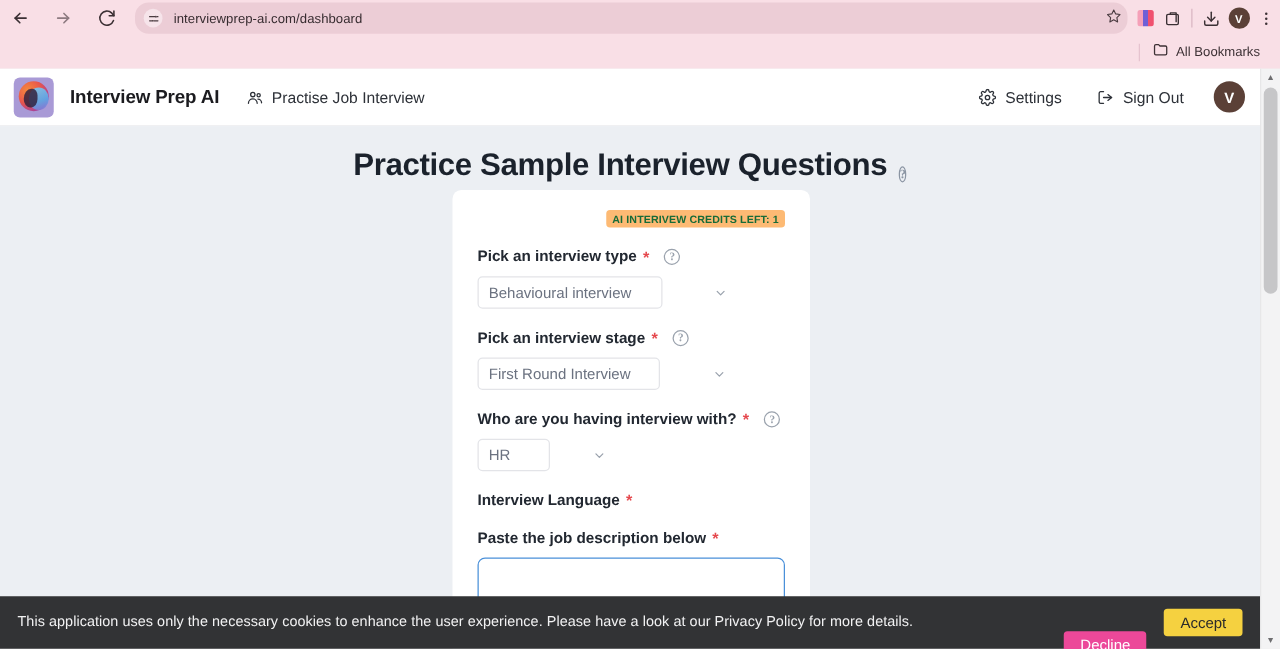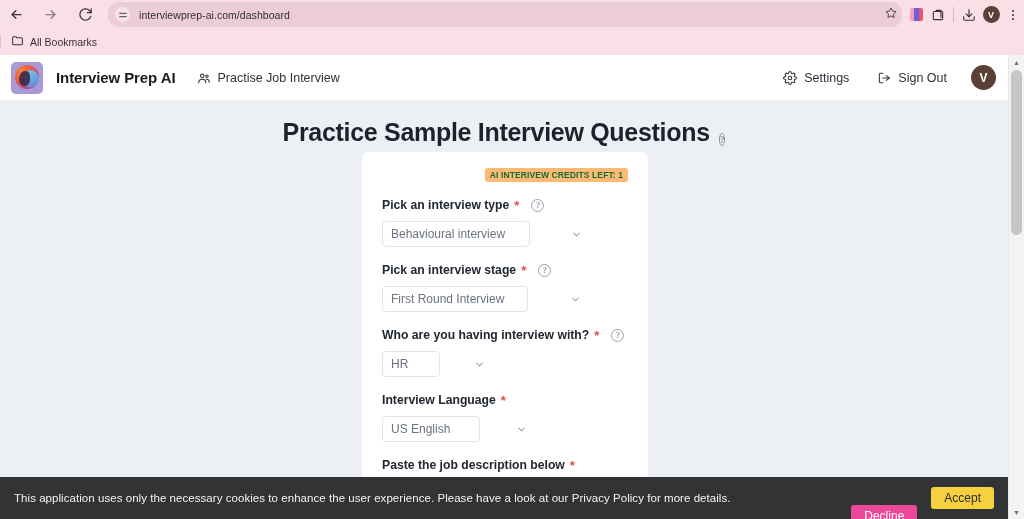--- a/index.html
+++ b/index.html
@@ -89,22 +89,22 @@
   }
   .avatar-chip {
     width: 17px; height: 17px; border-radius: 50%;
     background: #5b4037; color: #fff;
     font-size: 9px; font-weight: bold;
     display: flex; align-items: center; justify-content: center;
   }
   .bookmarks {
     position: absolute; left: 0; top: 29px;
     width: 1024px; height: 26px;
-    display: flex; align-items: center; 
-    padding-right: 0;
+    display: flex; align-items: center; justify-content: flex-end;
+    padding-right: 16px;
   }
   .bm-sep {
     width: 1px; height: 14px;
     background: #e6c3cf;
     margin-right: 10px;
   }
   .bm-label {
     font-size: 10.5px; color: #3d3135;
     margin-left: 6px;
   }
@@ -530,29 +530,20 @@
             </svg>
         </span>
       </div>
     </div>
 
     <div class="field">
       <div class="field-label-row">
         <span>Interview Language</span>
         <span class="req">*</span>
       </div>
-      <div class="select w-lang">
-        <span class="val">US English</span>
-        <span class="divider"></span>
-        <span class="chev">
-          <svg width="11" height="11" viewBox="0 0 24 24" fill="none" stroke="#9aa2ad" stroke-width="2.2" stroke-linecap="round" stroke-linejoin="round">
-              <polyline points="6 9 12 15 18 9"></polyline>
-            </svg>
-        </span>
-      </div>
     </div>
 
     <div class="field">
       <div class="field-label-row">
         <span>Paste the job description below</span>
         <span class="req">*</span>
       </div>
       <div class="textarea-box"></div>
     </div>
 

